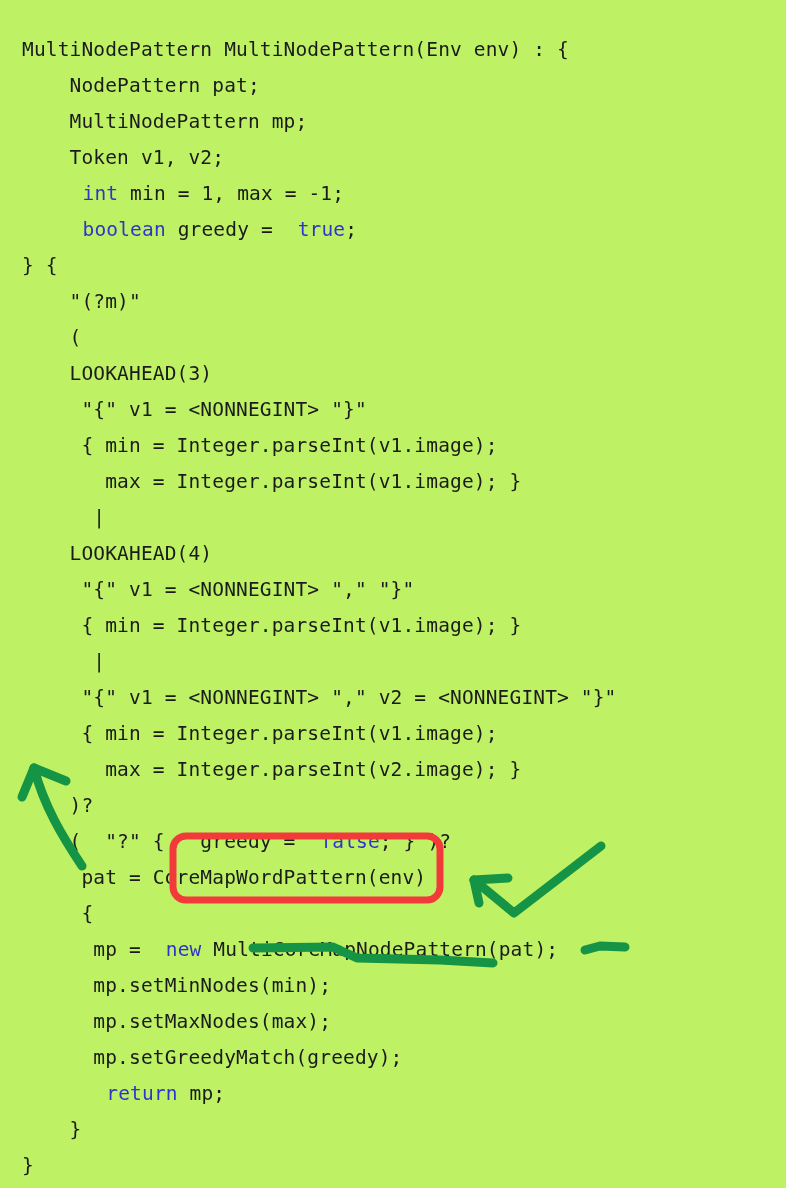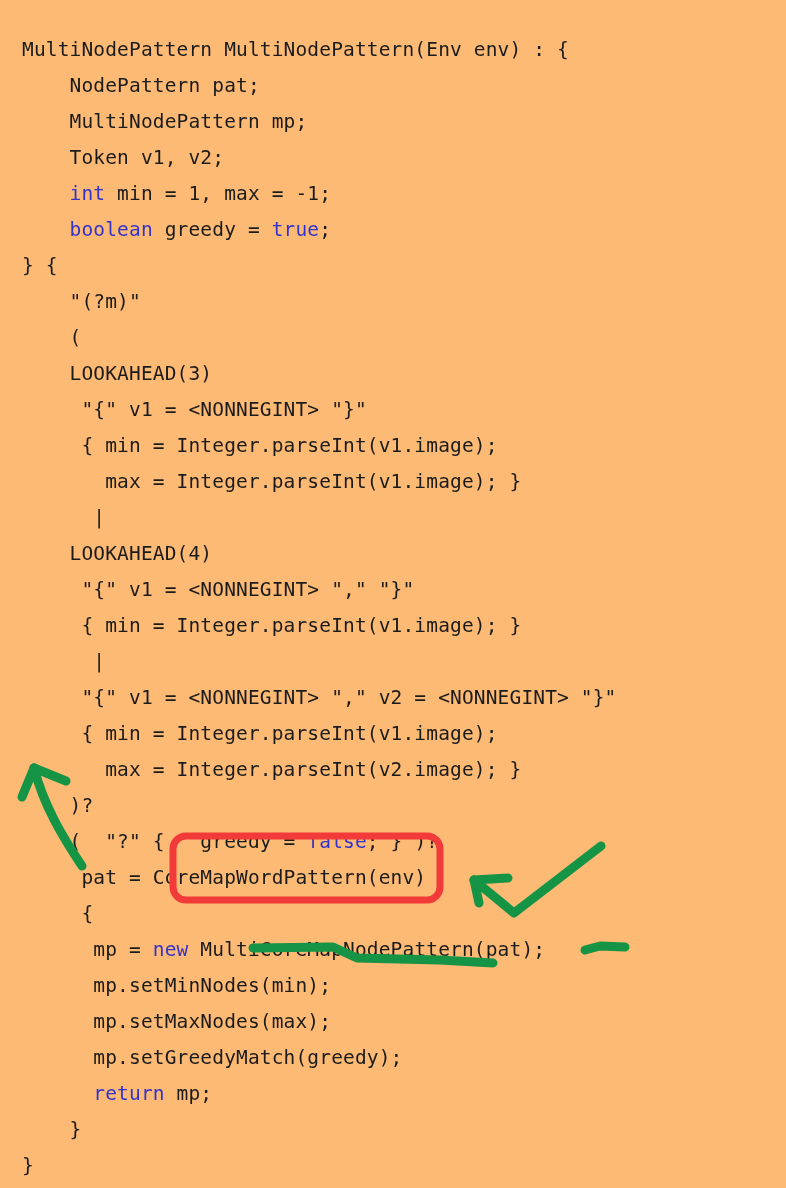--- a/index.html
+++ b/index.html
@@ -29,38 +29,39 @@
     color: #1b1b1b;
     white-space: pre;
     letter-spacing: 0.15px;
   }
   .code-line {
     height: 36px;
     white-space: pre;
   }
   .kw {
     color: #3333cc;
+    margin-left: 13px;
   }
   
   #annotations {
     position: absolute;
     left: 0;
     top: 0;
     width: 786px;
     height: 1188px;
     pointer-events: none;
   }
   #annotations svg {
     display: block;
   }
 </style>
 </head>
 <body>
 
-<div id="page" style="background: #fdba74;">
+<div id="page" style="background: #bef264;">
 
   <pre id="code-block" style="color: rgb(27, 27, 27);"><div class="code-line"><span>MultiNodePattern MultiNodePattern(Env env) : {</span></div><div class="code-line">    <span>NodePattern pat;</span></div><div class="code-line">    <span>MultiNodePattern mp;</span></div><div class="code-line">    <span>Token v1, v2;</span></div><div class="code-line">    <span class="kw" style="color: rgb(51, 51, 204);">int</span><span> min = 1, max = -1;</span></div><div class="code-line">    <span class="kw" style="color: rgb(51, 51, 204);">boolean</span><span> greedy = </span><span class="kw" style="color: rgb(51, 51, 204);">true</span><span>;</span></div><div class="code-line"><span>} {</span></div><div class="code-line">    <span>"(?m)"</span></div><div class="code-line">    <span>(</span></div><div class="code-line">    <span>LOOKAHEAD(3)</span></div><div class="code-line">     <span>"{" v1 = &lt;NONNEGINT&gt; "}"</span></div><div class="code-line">     <span>{ min = Integer.parseInt(v1.image);</span></div><div class="code-line">       <span>max = Integer.parseInt(v1.image); }</span></div><div class="code-line">      <span>|</span></div><div class="code-line">    <span>LOOKAHEAD(4)</span></div><div class="code-line">     <span>"{" v1 = &lt;NONNEGINT&gt; "," "}"</span></div><div class="code-line">     <span>{ min = Integer.parseInt(v1.image); }</span></div><div class="code-line">      <span>|</span></div><div class="code-line">     <span>"{" v1 = &lt;NONNEGINT&gt; "," v2 = &lt;NONNEGINT&gt; "}"</span></div><div class="code-line">     <span>{ min = Integer.parseInt(v1.image);</span></div><div class="code-line">       <span>max = Integer.parseInt(v2.image); }</span></div><div class="code-line">    <span>)?</span></div><div class="code-line">    <span>(  "?" {   greedy = </span><span class="kw" style="color: rgb(51, 51, 204);">false</span><span>; } )?</span></div><div class="code-line">     <span>pat = CoreMapWordPattern(env)</span></div><div class="code-line">     <span>{</span></div><div class="code-line">      <span>mp = </span><span class="kw" style="color: rgb(51, 51, 204);">new</span><span> MultiCoreMapNodePattern(pat);</span></div><div class="code-line">      <span>mp.setMinNodes(min);</span></div><div class="code-line">      <span>mp.setMaxNodes(max);</span></div><div class="code-line">      <span>mp.setGreedyMatch(greedy);</span></div><div class="code-line">      <span class="kw" style="color: rgb(51, 51, 204);">return</span><span> mp;</span></div><div class="code-line">    <span>}</span></div><div class="code-line"><span>}</span></div></pre>
 
   <div id="annotations">
     <svg width="786" height="1188" viewBox="0 0 786 1188" xmlns="http://www.w3.org/2000/svg">
 
       <g>
         <path id="ann-left-shaft" fill="none" stroke="#159445" stroke-width="9" stroke-linecap="round" stroke-linejoin="round" d="M 82 866 C 62 836, 44 806, 34 768"></path>
         <path id="ann-left-head-a" fill="none" stroke="#159445" stroke-width="9" stroke-linecap="round" stroke-linejoin="round" d="M 34 768 L 22 797"></path>
         <path id="ann-left-head-b" fill="none" stroke="#159445" stroke-width="9" stroke-linecap="round" stroke-linejoin="round" d="M 34 768 L 66 781"></path>

